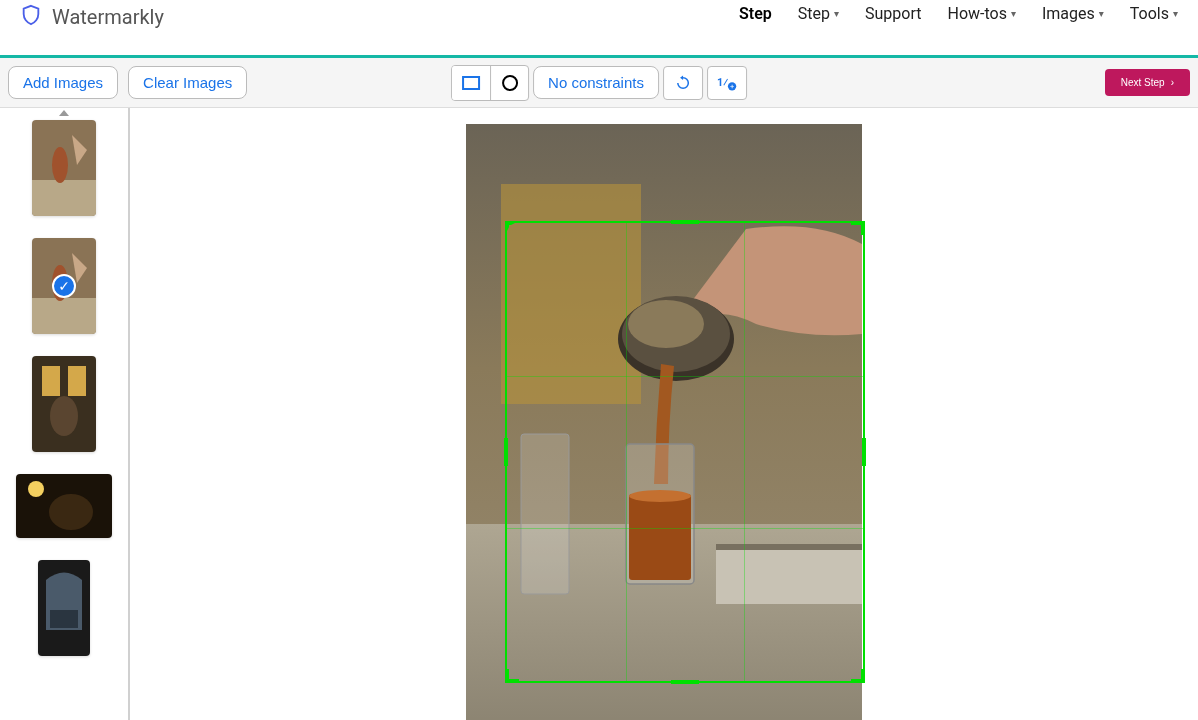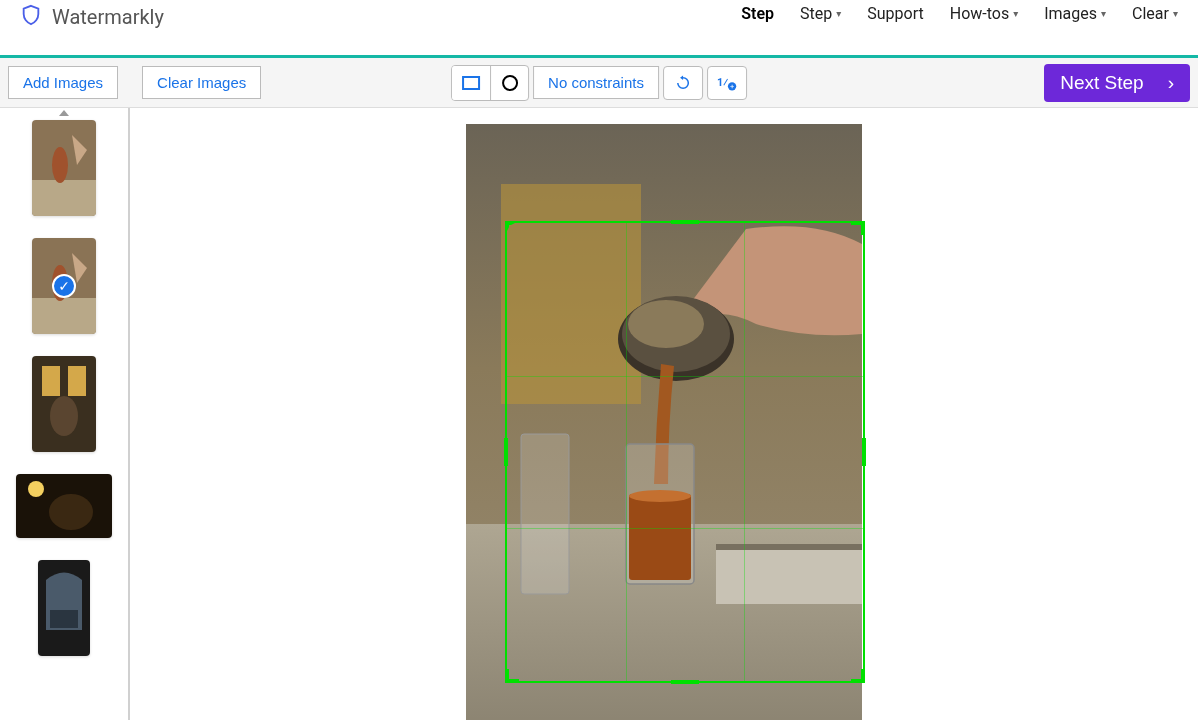--- a/index.html
+++ b/index.html
@@ -8,31 +8,31 @@
 .header { height: 58px; display: flex; align-items: flex-start; padding: 4px 20px; border-bottom: 3px solid #14b8a6; }
 .logo-wrap { display: flex; align-items: center; gap: 10px; }
 .logo-icon svg { width: 22px; height: 22px; }
 .brand { font-size: 20px; color: #555; font-weight: 400; }
 .nav { margin-left: auto; display: flex; align-items: center; gap: 26px; }
 .nav-item { font-size: 16px; color: #222; cursor: pointer; display: flex; align-items: center; gap: 4px; }
 .nav-item.active { font-weight: 600; color: #000; }
 .chev { font-size: 10px; color: #666; }
 
 .toolbar { height: 50px; background: #f5f5f5; border-bottom: 1px solid #ddd; display: flex; align-items: center; padding: 0 8px; position: relative; }
-.btn { border: 1px solid #bbb; background: #fff; color: #1a73e8; padding: 7px 14px; font-size: 15px; border-radius: 0; cursor: pointer; }
-.btn + .btn { margin-left: 24px; }
+.btn { border: 1px solid #bbb; background: #fff; color: #1a73e8; padding: 7px 14px; font-size: 15px; border-radius: 8px; cursor: pointer; }
+.btn + .btn { margin-left: 10px; }
 .tool-center { position: absolute; left: 50%; transform: translateX(-50%); display: flex; align-items: center; gap: 4px; }
 .shape-group { display: flex; border: 1px solid #bbb; border-radius: 4px; overflow: hidden; background: #fff; }
 .shape-btn { width: 38px; height: 34px; display: flex; align-items: center; justify-content: center; cursor: pointer; }
 .shape-btn.sel { background: #fff; }
 .shape-btn + .shape-btn { border-left: 1px solid #bbb; }
 .rect-ic { width: 18px; height: 14px; border: 2px solid #1a73e8; }
 .circ-ic { width: 16px; height: 16px; border: 2px solid #000; border-radius: 50%; }
 .icon-btn { border: 1px solid #bbb; background: #fff; width: 40px; height: 34px; display: flex; align-items: center; justify-content: center; border-radius: 4px; cursor: pointer; color: #1a73e8; }
-.next-btn { margin-left: auto; background: #6d28d9; color: #fff; border: none; padding: 8px 16px; font-size: 19px; border-radius: 4px; cursor: pointer; display: flex; align-items: center; gap: 24px; font-weight: 500; }
+.next-btn { margin-left: auto; background: #be185d; color: #fff; border: none; padding: 8px 16px; font-size: 10px; border-radius: 4px; cursor: pointer; display: flex; align-items: center; gap: 6px; font-weight: 500; }
 
 .main { display: flex; height: calc(720px - 108px); }
 .sidebar { width: 130px; border-right: 2px solid #d0d0d0; padding: 12px 0; display: flex; flex-direction: column; align-items: center; gap: 22px; overflow: hidden; position: relative; }
 .sidebar::before { content: ""; position: absolute; top: 2px; left: 50%; transform: translateX(-50%); width: 0; height: 0; border-left: 5px solid transparent; border-right: 5px solid transparent; border-bottom: 6px solid #999; }
 .thumb { width: 64px; border-radius: 4px; overflow: hidden; position: relative; cursor: pointer; box-shadow: 0 1px 3px rgba(0,0,0,0.15); }
 .thumb svg { display: block; width: 100%; }
 .thumb .check { position: absolute; top: 50%; left: 50%; transform: translate(-50%,-50%); width: 24px; height: 24px; background: #1a73e8; border: 2px solid #fff; border-radius: 50%; display: flex; align-items: center; justify-content: center; color: #fff; font-size: 14px; }
 
 .canvas { flex: 1; display: flex; justify-content: center; padding-top: 16px; overflow: hidden; }
 .canvas-inner { position: relative; width: 396px; }
@@ -75,21 +75,21 @@
     <div class="nav-item">Support</div>
     <div class="nav-item">
         <span>How-tos</span>
         <span class="chev">▾</span>
       </div>
     <div class="nav-item">
         <span>Images</span>
         <span class="chev">▾</span>
       </div>
     <div class="nav-item">
-        <span>Clear</span>
+        <span>Tools</span>
         <span class="chev">▾</span>
       </div>
   </div>
 </div>
 
 <div class="toolbar">
   <button class="btn">Add Images</button>
   <button class="btn">Clear Images</button>
   <div class="tool-center">
     <div class="shape-group">

